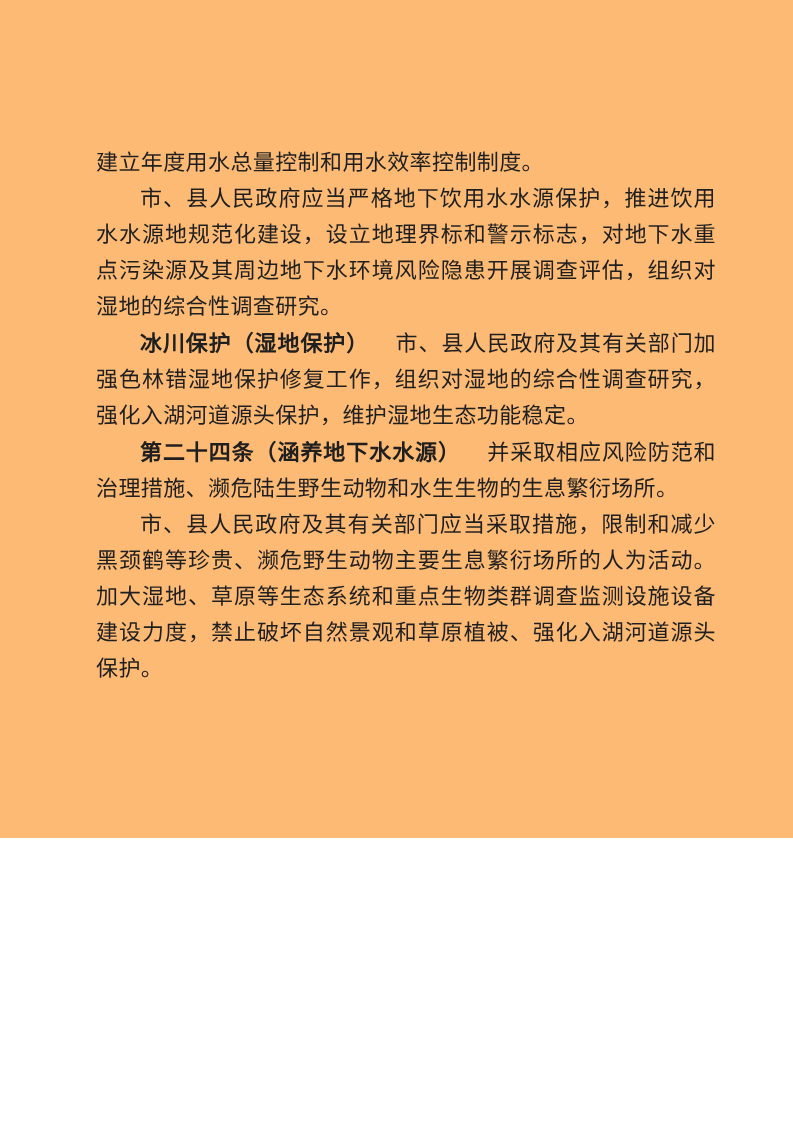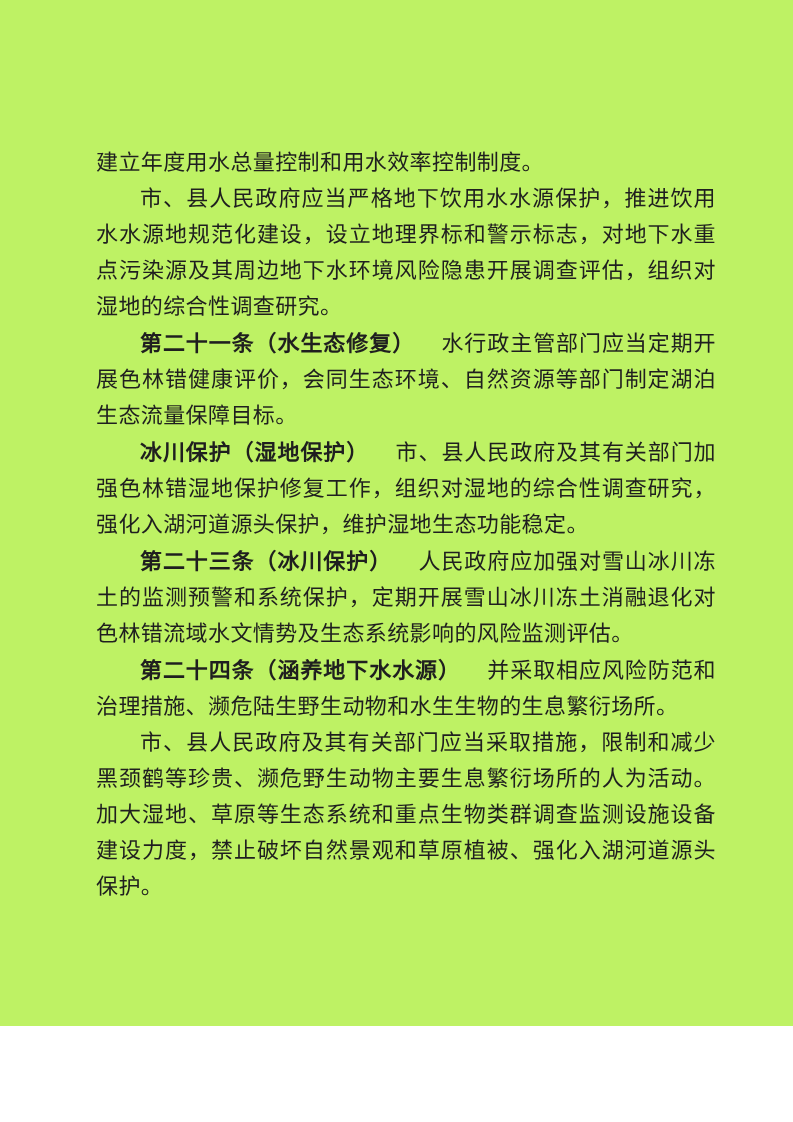--- a/index.html
+++ b/index.html
@@ -4,22 +4,22 @@
 <style>
   * { box-sizing: border-box; }
   html, body {
     margin: 0;
     padding: 0;
     background: #ffffff;
   }
   .page {
     position: relative;
     width: 793px;
-    height: 1026px;
-    background: #bef264;
+    height: 838px;
+    background: #fdba74;
     overflow: hidden;
     font-family: "DejaVu Serif", "Liberation Serif", serif;
     color: #1f1f1f;
   }
   .content {
     position: absolute;
     left: 96px;
     top: 145px;
     width: 620px;
   }
@@ -57,22 +57,20 @@
     color: #1f1f1f;
   }
 </style>
 </head>
 <body>
 
 <div class="page">
   <div class="content" id="document-body">
       <p class="para"><span>建立年度用水总量控制和用水效率控制制度。</span></p>
       <p class="para indent"><span>市、县人民政府应当严格地下饮用水水源保护，推进饮用水水源地规范化建设，设立地理界标和警示标志，对地下水重点污染源及其周边地下水环境风险隐患开展调查评估，组织对湿地的综合性调查研究。</span></p>
-      <p class="para indent"><span class="article-title">第二十一条（水生态修复）</span><span>水行政主管部门应当定期开展色林错健康评价，会同生态环境、自然资源等部门制定湖泊生态流量保障目标。</span></p>
       <p class="para indent"><span class="article-title">冰川保护（湿地保护）</span><span>市、县人民政府及其有关部门加强色林错湿地保护修复工作，组织对湿地的综合性调查研究，强化入湖河道源头保护，维护湿地生态功能稳定。</span></p>
-      <p class="para indent"><span class="article-title">第二十三条（冰川保护）</span><span>人民政府应加强对雪山冰川冻土的监测预警和系统保护，定期开展雪山冰川冻土消融退化对色林错流域水文情势及生态系统影响的风险监测评估。</span></p>
       <p class="para indent"><span class="article-title">第二十四条（涵养地下水水源）</span><span>并采取相应风险防范和治理措施、濒危陆生野生动物和水生生物的生息繁衍场所。</span></p>
       <p class="para indent"><span>市、县人民政府及其有关部门应当采取措施，限制和减少黑颈鹤等珍贵、濒危野生动物主要生息繁衍场所的人为活动。加大湿地、草原等生态系统和重点生物类群调查监测设施设备建设力度，禁止破坏自然景观和草原植被、强化入湖河道源头保护。</span></p>
     </div>
   <div class="footer">
     <span class="dash">—</span><span class="pagenum">8</span><span class="dash">—</span>
   </div>
 </div>
 
 </body></html>

